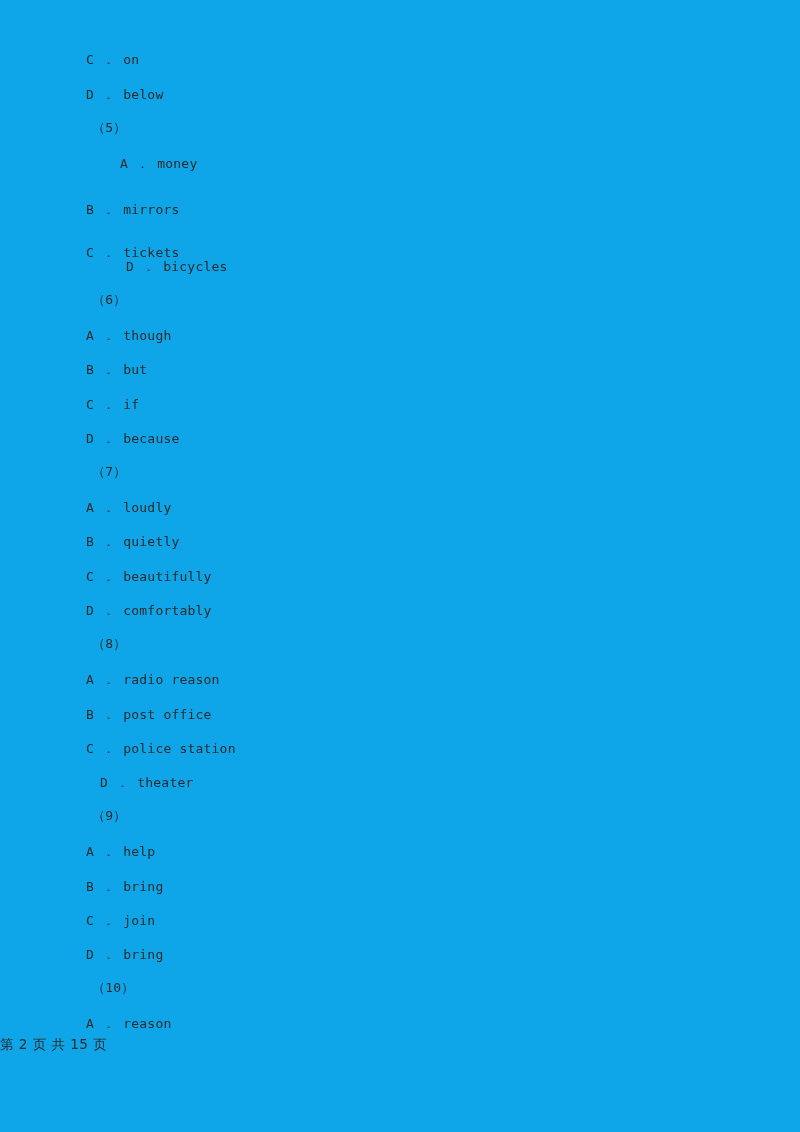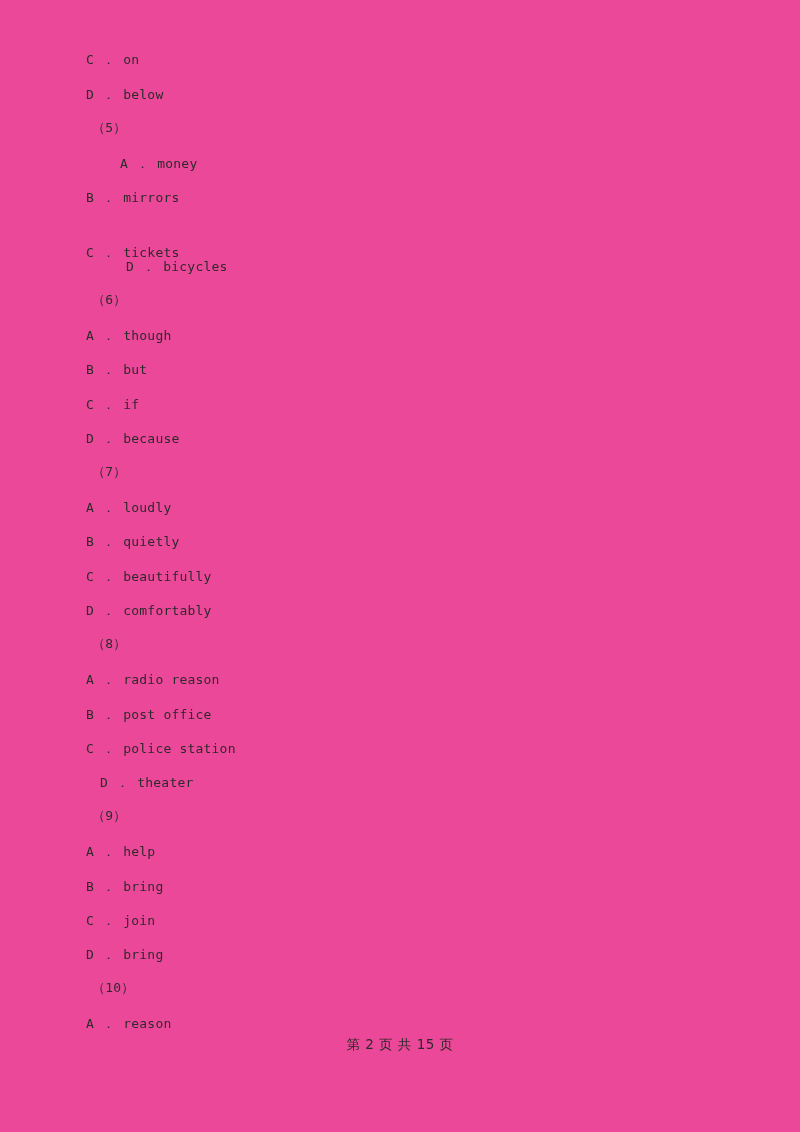--- a/index.html
+++ b/index.html
@@ -4,21 +4,21 @@
 <style>
   html, body {
     margin: 0;
     padding: 0;
     background: #ffffff;
   }
   .page {
     position: relative;
     width: 800px;
     height: 1132px;
-    background: #ec4899;
+    background: #0ea5e9;
     overflow: hidden;
     font-family: "DejaVu Sans Mono", "Liberation Mono", monospace;
     text-decoration: underline;
   }
   .content {
     position: absolute;
     left: 0;
     top: 0;
     width: 800px;
   }
@@ -36,39 +36,38 @@
   }
   .line.qnum {
     left: 92px;
     font-size: 13px;
   }
   .footer {
     position: absolute;
     top: 1035px;
     left: 0;
     width: 800px;
-    text-align: center;
     font-size: 13.5px;
     line-height: 18px;
     color: #2b2b2b;
     font-family: "DejaVu Sans", "Liberation Sans", sans-serif;
     white-space: pre;
     letter-spacing: 0.5px;
   }
 </style>
 </head>
 <body>
 
 <div class="page">
   <div class="content">
       <div class="line option" style="top: 52px;">C ． on</div>
       <div class="line option" style="top: 87px;">D ． below</div>
       <div class="line qnum" style="top: 120px;">（5）</div>
       <div class="line option" style="top: 156px; margin-left: 34px;">A ． money</div>
-      <div class="line option" style="top: 190px;">B ． mirrors</div>
+      <div class="line option" style="top: 202px;">B ． mirrors</div>
       <div class="line option" style="top: 225px; margin-top: 20px;">C ． tickets</div>
       <div class="line option" style="top: 259px; margin-left: 40px;">D ． bicycles</div>
       <div class="line qnum" style="top: 292px;">（6）</div>
       <div class="line option" style="top: 328px; text-align: center;">A ． though</div>
       <div class="line option" style="top: 362px;">B ． but</div>
       <div class="line option" style="top: 397px;">C ． if</div>
       <div class="line option" style="top: 431px;">D ． because</div>
       <div class="line qnum" style="top: 464px;">（7）</div>
       <div class="line option" style="top: 500px;">A ． loudly</div>
       <div class="line option" style="top: 534px;">B ． quietly</div>

